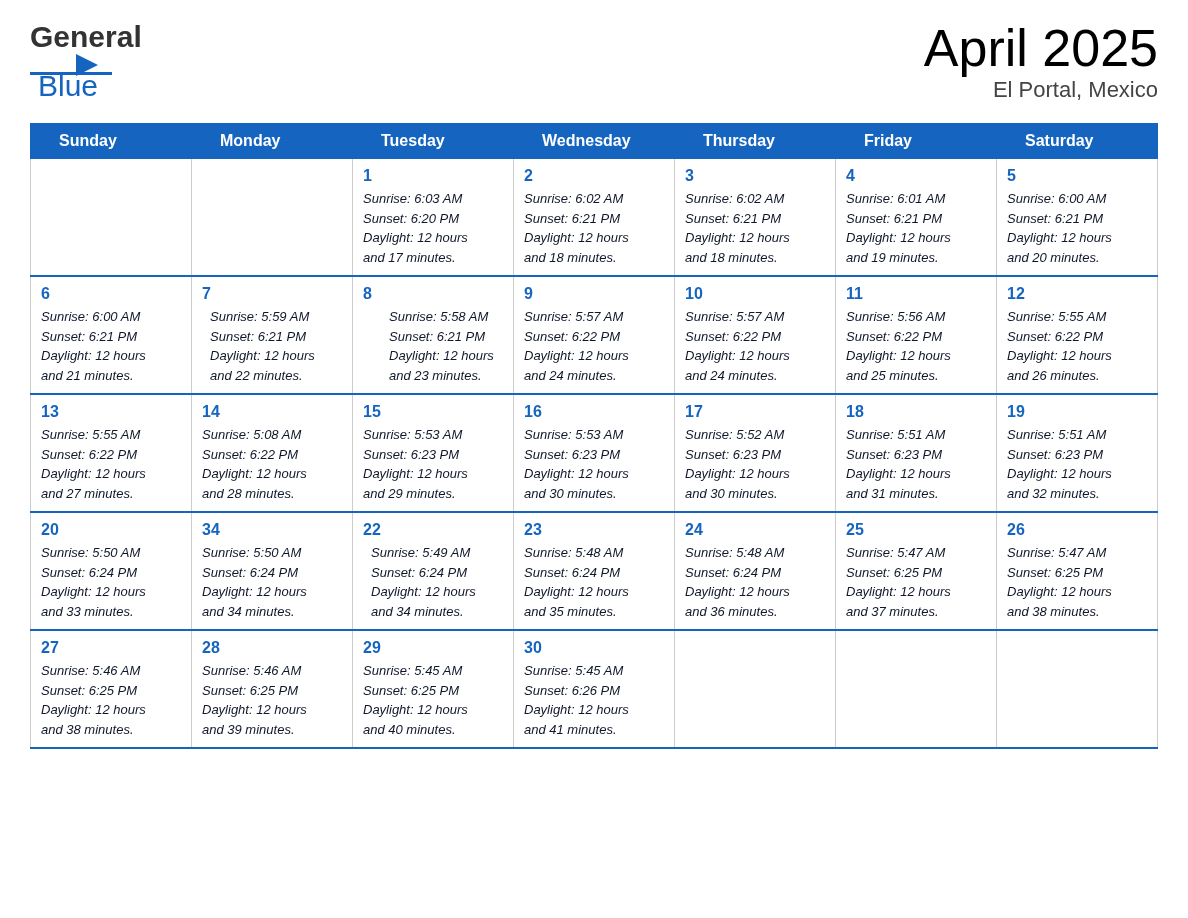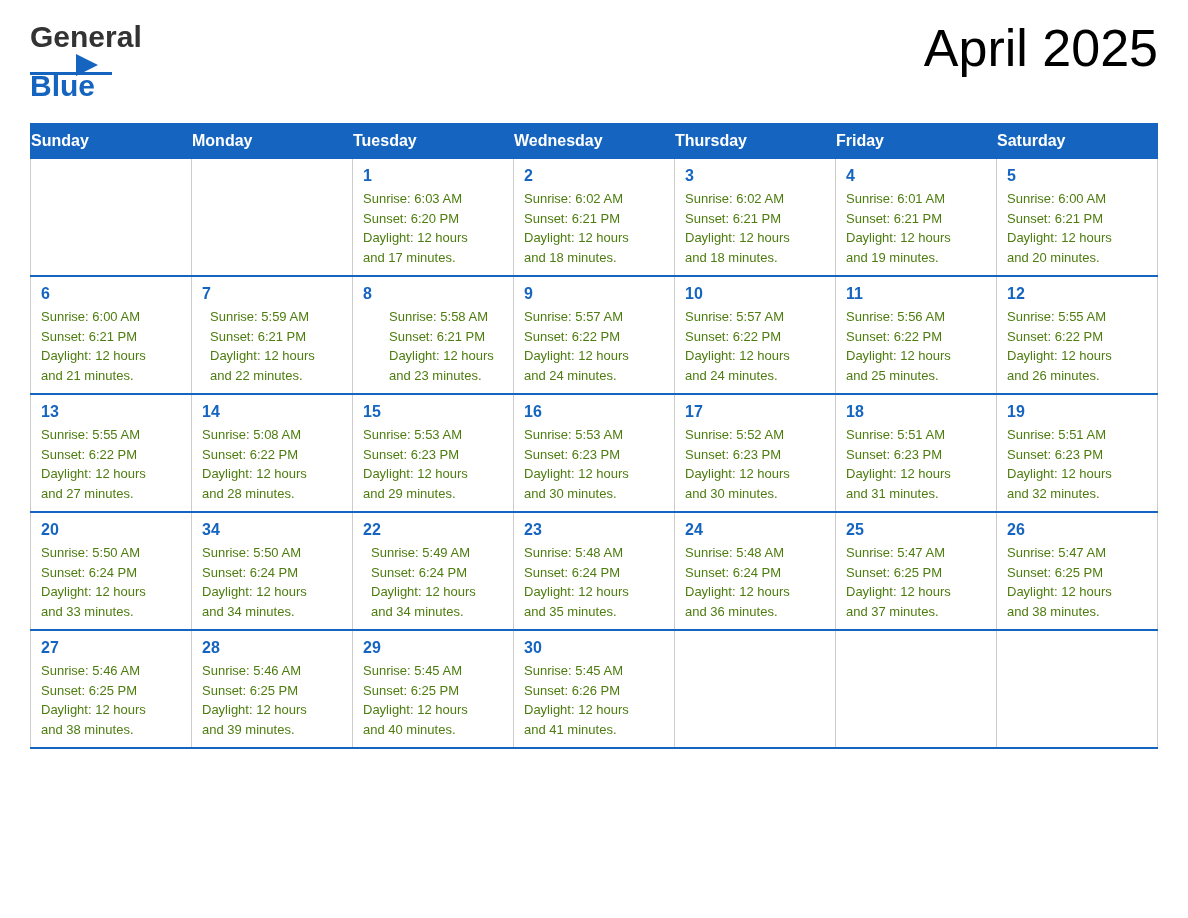--- a/index.html
+++ b/index.html
@@ -38,43 +38,44 @@
     }
     .calendar {
       width: 100%;
       border-collapse: collapse;
     }
     .calendar thead tr th {
       background: #1565c0;
       color: #fff;
       font-size: 16px;
       font-weight: 600;
-      padding: 8px 0;
+      padding: 8px 28px;
       text-align: left;
       border: 1px solid #1565c0;
     }
     .calendar tbody tr td {
       vertical-align: top;
       padding: 8px 10px;
       border: 1px solid #ccc;
       width: 14.28%;
       font-size: 13px;
       color: #333;
       min-height: 100px;
     }
     .calendar tbody tr td .day-number {
       font-size: 16px;
       font-weight: bold;
       color: #1565c0;
       margin-bottom: 4px;
     }
     .calendar tbody tr td .day-info {
       font-size: 13px;
-      color: #4d7c0f;
+      color: #0f172a;
       line-height: 1.5;
+      font-style: italic;
     }
     .calendar tbody tr td.empty {
       background: #fff;
     }
     .calendar tbody tr {
       border-bottom: 2px solid #1565c0;
     }
   </style>
 </head>
 <body>
@@ -83,24 +84,25 @@
   <div class="logo">
     <div style="display:flex; align-items:center;flex-direction:column;">
       <span style="font-size:30px; font-weight:bold; color:#333; letter-spacing:0;">General</span>
       <svg width="22" height="22" viewBox="0 0 22 22" style="margin-left:2px;">
         <polygon points="0,0 22,11 0,22" fill="#1565c0"></polygon>
       </svg>
     </div>
     <div style="display:flex; align-items:center; margin-top:-4px;">
       <div style="height:3px; background:#1565c0; width:82px; margin-right:0;"></div>
     </div>
-    <div style="font-size:30px; font-weight:bold; color:#1565c0; margin-top:-6px; letter-spacing:0;">Blue</div>
+    <div style="font-size:30px; font-weight:normal; color:#1565c0; margin-top:-6px; letter-spacing:0;margin-left:8px;">Blue</div>
   </div>
   <div class="title-block">
     <h1>April 2025</h1>
+    <h2>El Portal, Mexico</h2>
   </div>
 </div>
 
 <table class="calendar">
   <thead>
     <tr>
       <th>Sunday</th>
       <th>Monday</th>
       <th>Tuesday</th>
       <th>Wednesday</th>

